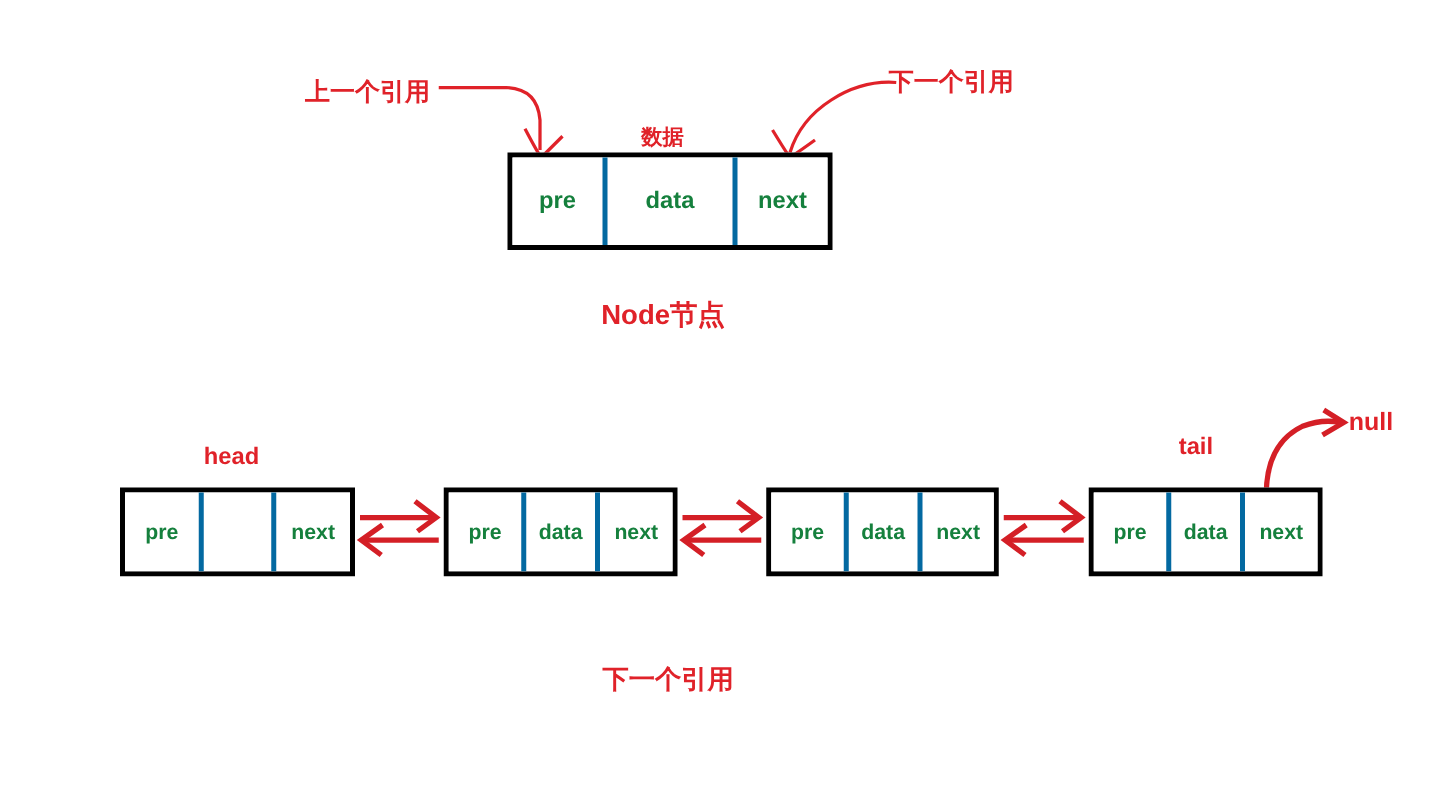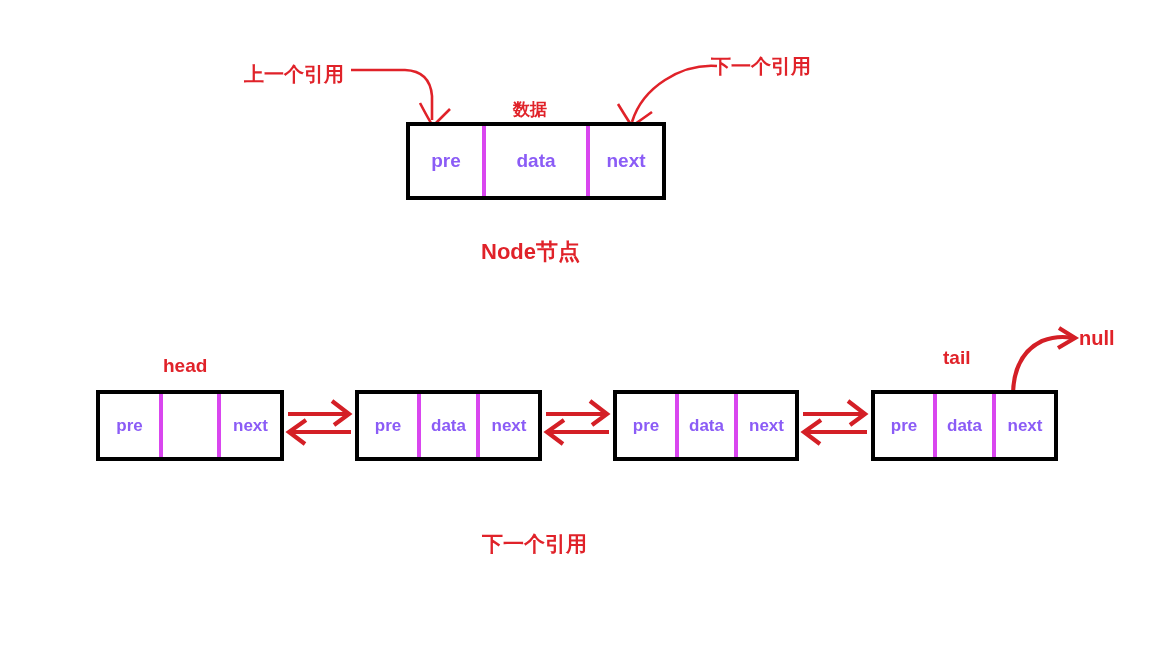--- a/index.html
+++ b/index.html
@@ -38,27 +38,27 @@
     box-sizing: border-box;
     border: 4px solid #000000;
     background: #ffffff;
   }
   .cell {
     box-sizing: border-box;
     display: flex;
     align-items: center;
     justify-content: center;
     background: #ffffff;
-    color: #8b5cf6;
+    color: #15803d;
     font-weight: bold;
     white-space: nowrap;
     overflow: hidden;
   }
   .cell + .cell {
-    border-left: 4px solid #d946ef;
+    border-left: 4px solid #0369a1;
   }
   
   #node-top {
     left: 406px;
     top: 122px;
     width: 260px;
     height: 78px;
   }
   #node-top .cell {
     font-size: 19px;

